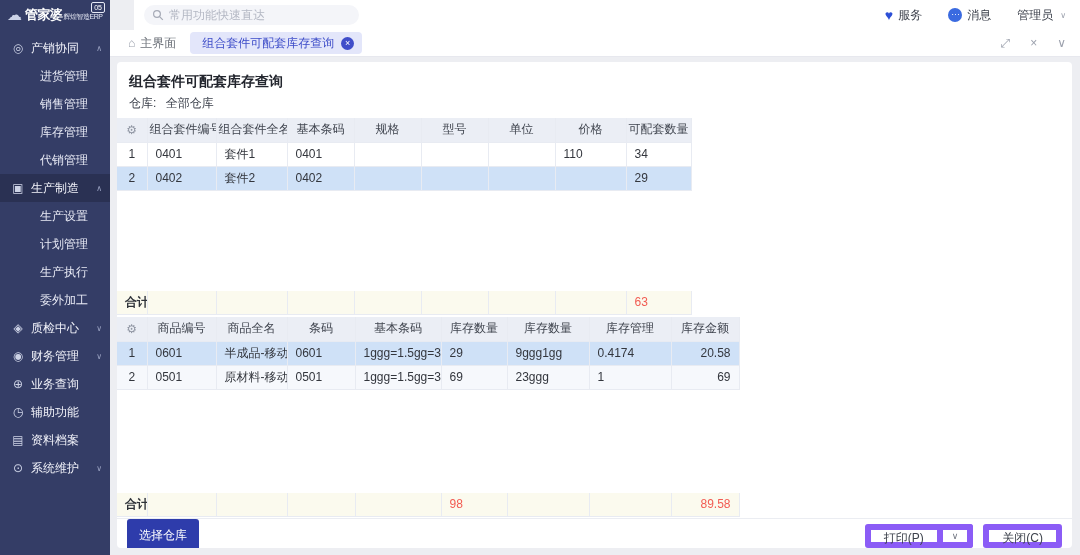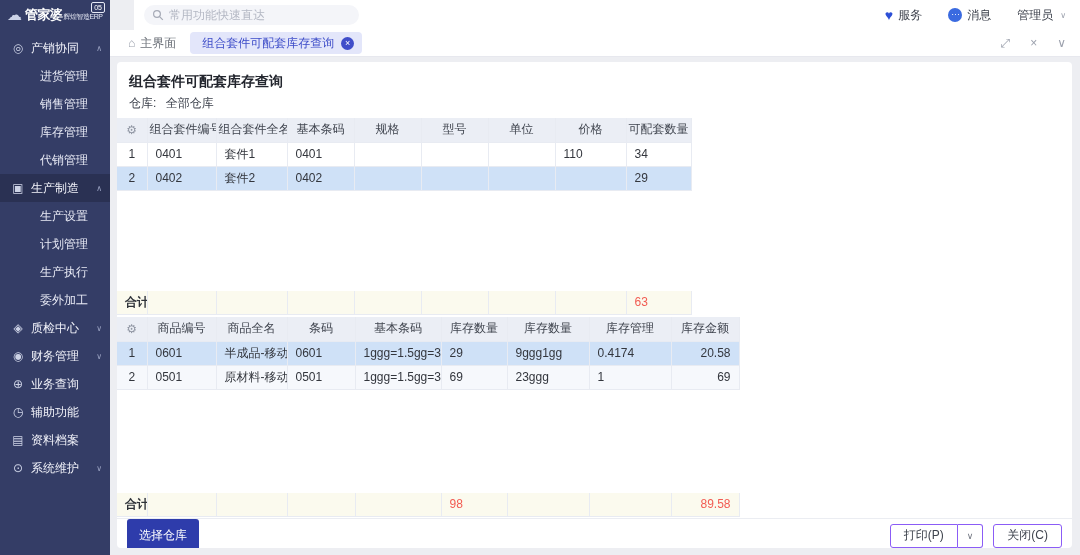--- a/index.html
+++ b/index.html
@@ -64,21 +64,21 @@
   tr.striped td { background:#f6f8fc; }
   .spacer1 { height:100px; }
   .spacer2 { height:103px; }
   .total-row td { background:#fbfaee; font-weight:600; color:#2d3138; }
   .total-row td.red { color:#f25b52; font-weight:400; }
   .gap2 { height:2px; }
 
   .panel-footer { border-top:1px solid #ebedf2; height:34px; display:flex; align-items:center; padding:0 10px 0 10px; margin-top:1px; }
   .btn-primary { background:#2e3cab; color:#fff; border:none; border-radius:3px; height:34px; padding:0 12px; font-size:12px; font-family:inherit; cursor:pointer; }
   .footer-right { margin-left:auto; display:flex; align-items:center; }
-  .btn-plain { background:#fff; border:1px solid #8b5cf6; color:#3e434d; height:24px; padding:0 13px; font-size:12px; font-family:inherit; cursor:pointer; border-radius:3px; }
+  .btn-plain { background:#fff; border:6px solid #8b5cf6; color:#3e434d; height:24px; padding:0 13px; font-size:12px; font-family:inherit; cursor:pointer; border-radius:3px; }
   .btn-print { border-radius:3px 0 0 3px; }
   .btn-caret { border-left:none; border-radius:0 3px 3px 0; padding:0 9px; font-size:9px; color:#6d727e; }
   .btn-close { margin-left:10px; }
 </style>
 </head>
 <body>
 
 <div class="screen">
 
   <aside class="sidebar">

